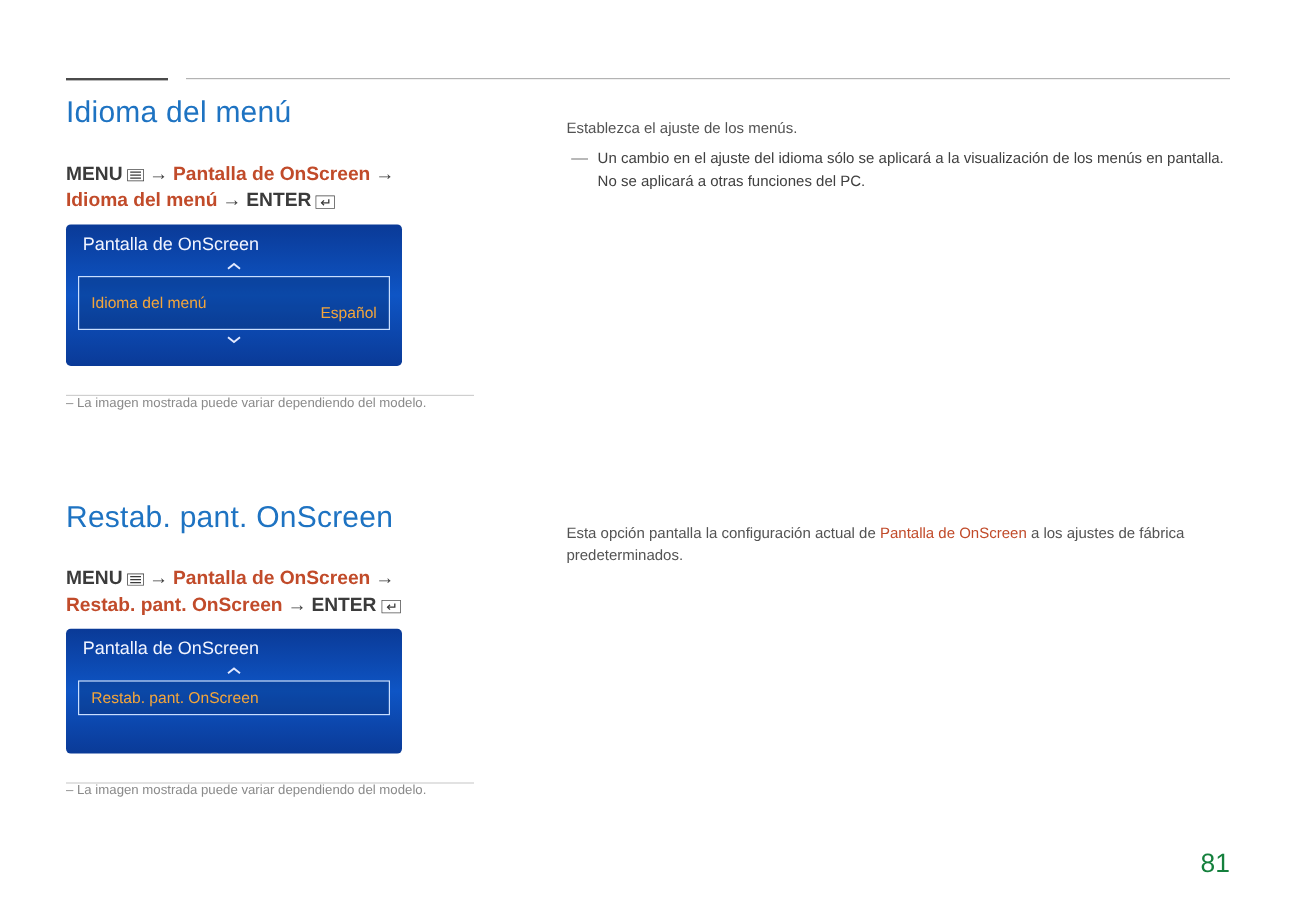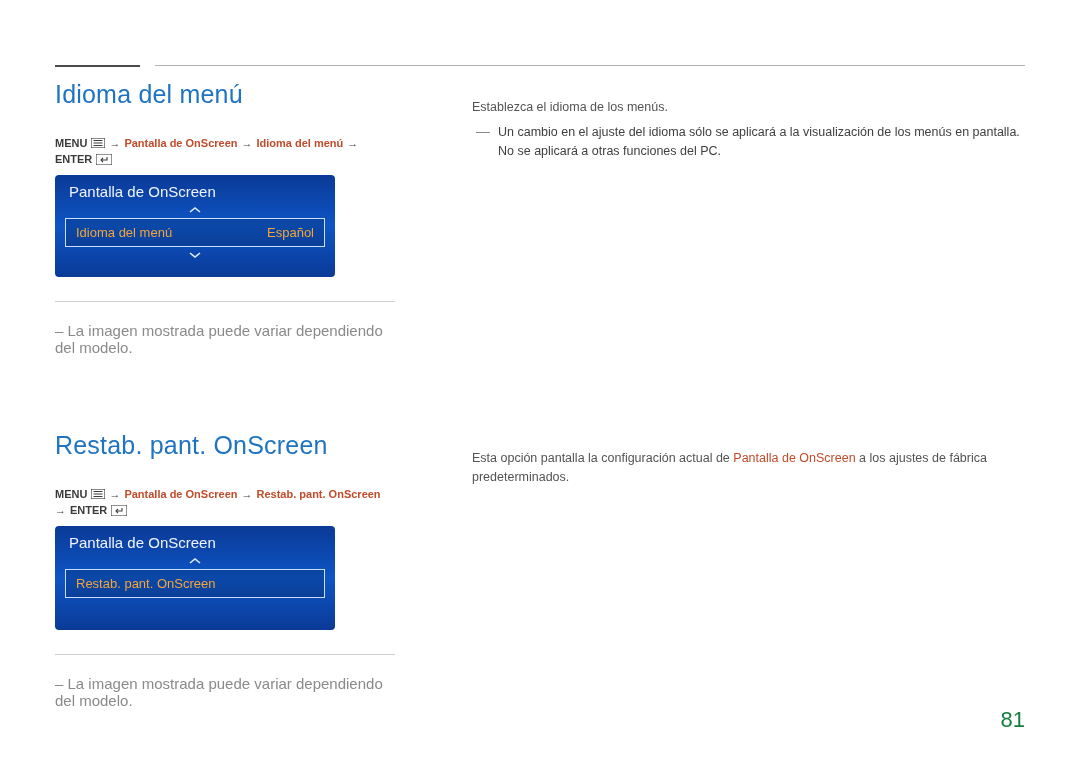--- a/index.html
+++ b/index.html
@@ -41,21 +41,21 @@
   .right-col { flex: 1; font-size: 12.5px; line-height: 1.5; color: #535353; padding-top: 18px; }
 
   .heading {
     font-size: 25px;
     font-weight: 400;
     color: #1e73c2;
     letter-spacing: 0.2px;
     margin-bottom: 18px;
   }
   .breadcrumb {
-    font-size: 11px;
+    font-size: 16px;
     font-weight: 700;
     color: #3b3b3b;
     display: flex;
     flex-wrap: wrap;
     align-items: center;
     gap: 4px;
     margin-top: 28px;
   }
   .breadcrumb .menu-icon,
   .breadcrumb .enter-icon {
@@ -87,33 +87,33 @@
     line-height: 1;
     padding: 2px 0;
   }
   .osd .item {
     border: 1px solid #c9deff;
     padding: 6px 10px;
     background: rgba(0,0,0,0.15);
     display:flex; justify-content: space-between; align-items:center;
     font-size: 13px;
   }
-  .osd .item .value { color:#f3a53b; }
+  .osd .item .value { color:#f3a53b;margin-top:16px; }
   .osd .item .label { color:#f3a53b; }
 
   .hr-thin {
     border: none;
     border-top:1px solid #cfcfcf;
     width: 340px;
     margin-top: 24px;
   }
   .footnote {
-    font-size: 15px;
+    font-size: 11px;
     color:#8a8a8a;
-    margin-top: 20px;
+    margin-top: 0;
   }
   .footnote::before { content:"– "; }
 
   .desc-para { margin-bottom: 6px; }
   .desc-note {
     position: relative;
     padding-left: 26px;
     color:#404040;
   }
   .desc-note .dash {
@@ -189,21 +189,21 @@
               <path d="M2 2 L7 6 L12 2" fill="none" stroke="#e2e8ff" stroke-width="1.6"></path>
             </svg>
         </div>
       </div>
 
       <hr class="hr-thin">
       <div class="footnote">La imagen mostrada puede variar dependiendo del modelo.</div>
     </div>
 
     <div class="right-col">
-      <p class="desc-para">Establezca el idioma de los menús.</p>
+      <p class="desc-para">Establezca el ajuste de los menús.</p>
       <div class="desc-note">
         <span class="dash"></span>
         <span>Un cambio en el ajuste del idioma sólo se aplicará a la visualización de los menús en pantalla. No se aplicará a otras funciones del PC.</span>
       </div>
     </div>
   </div>
 
   <div class="section-gap"></div>
 
   <div class="two-col">

